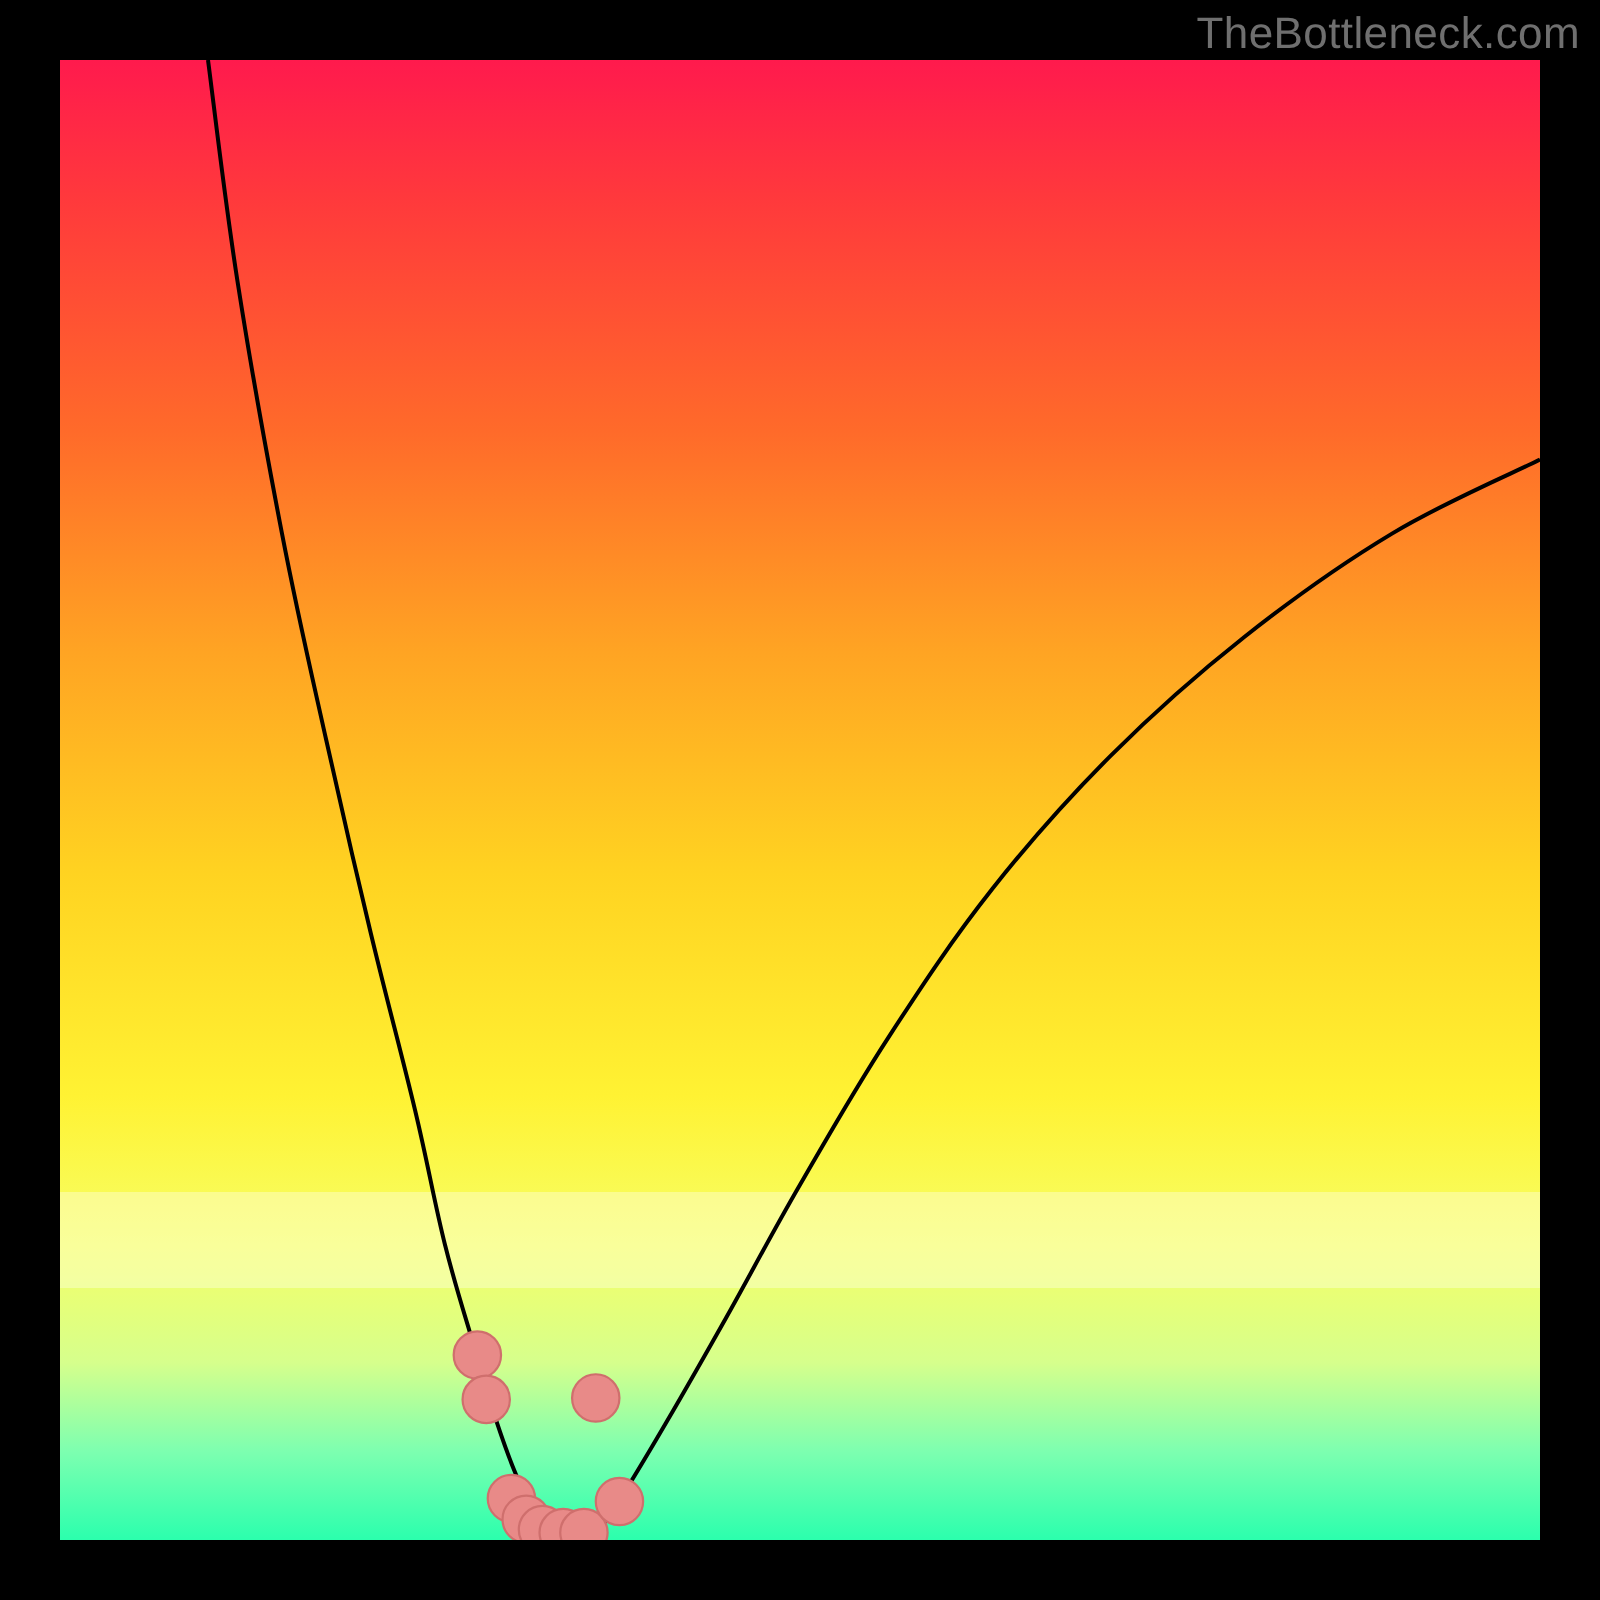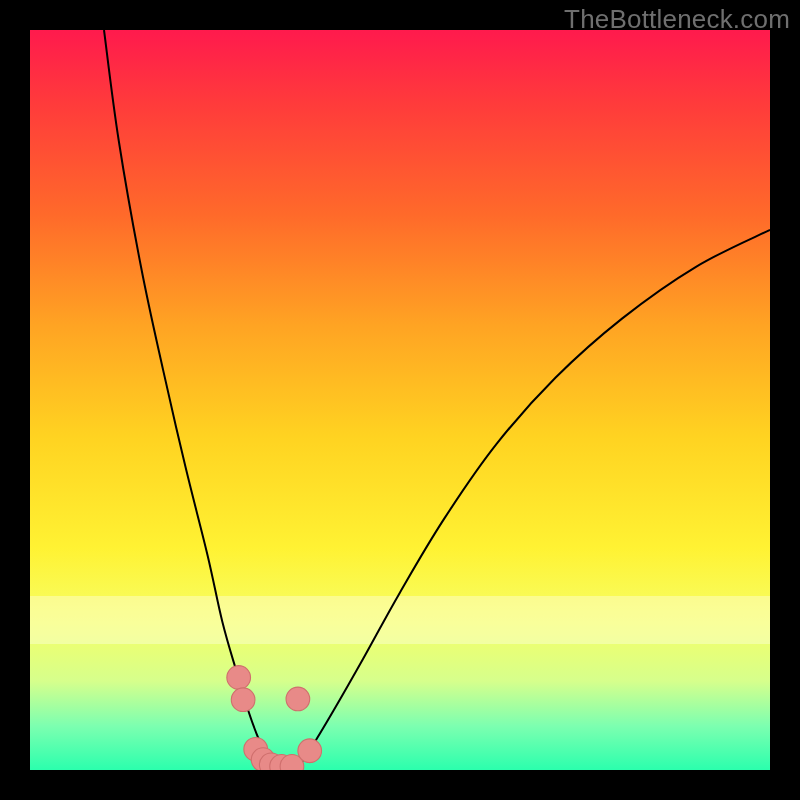--- a/index.html
+++ b/index.html
@@ -45,21 +45,21 @@
     right: 0;
     top: 76.5%;
     height: 6.5%;
     background: rgba(255, 255, 240, 0.38);
   }
   .watermark {
     position: absolute;
     top: 4px;
     right: 10px;
     color: #6f6f6f;
-    font-size: 26px;
+    font-size: 22px;
     letter-spacing: 0.2px;
     font-weight: 500;
     user-select: none;
   }
   svg.curves {
     position: absolute;
     left: 0;
     top: 0;
     width: 100%;
     height: 100%;

